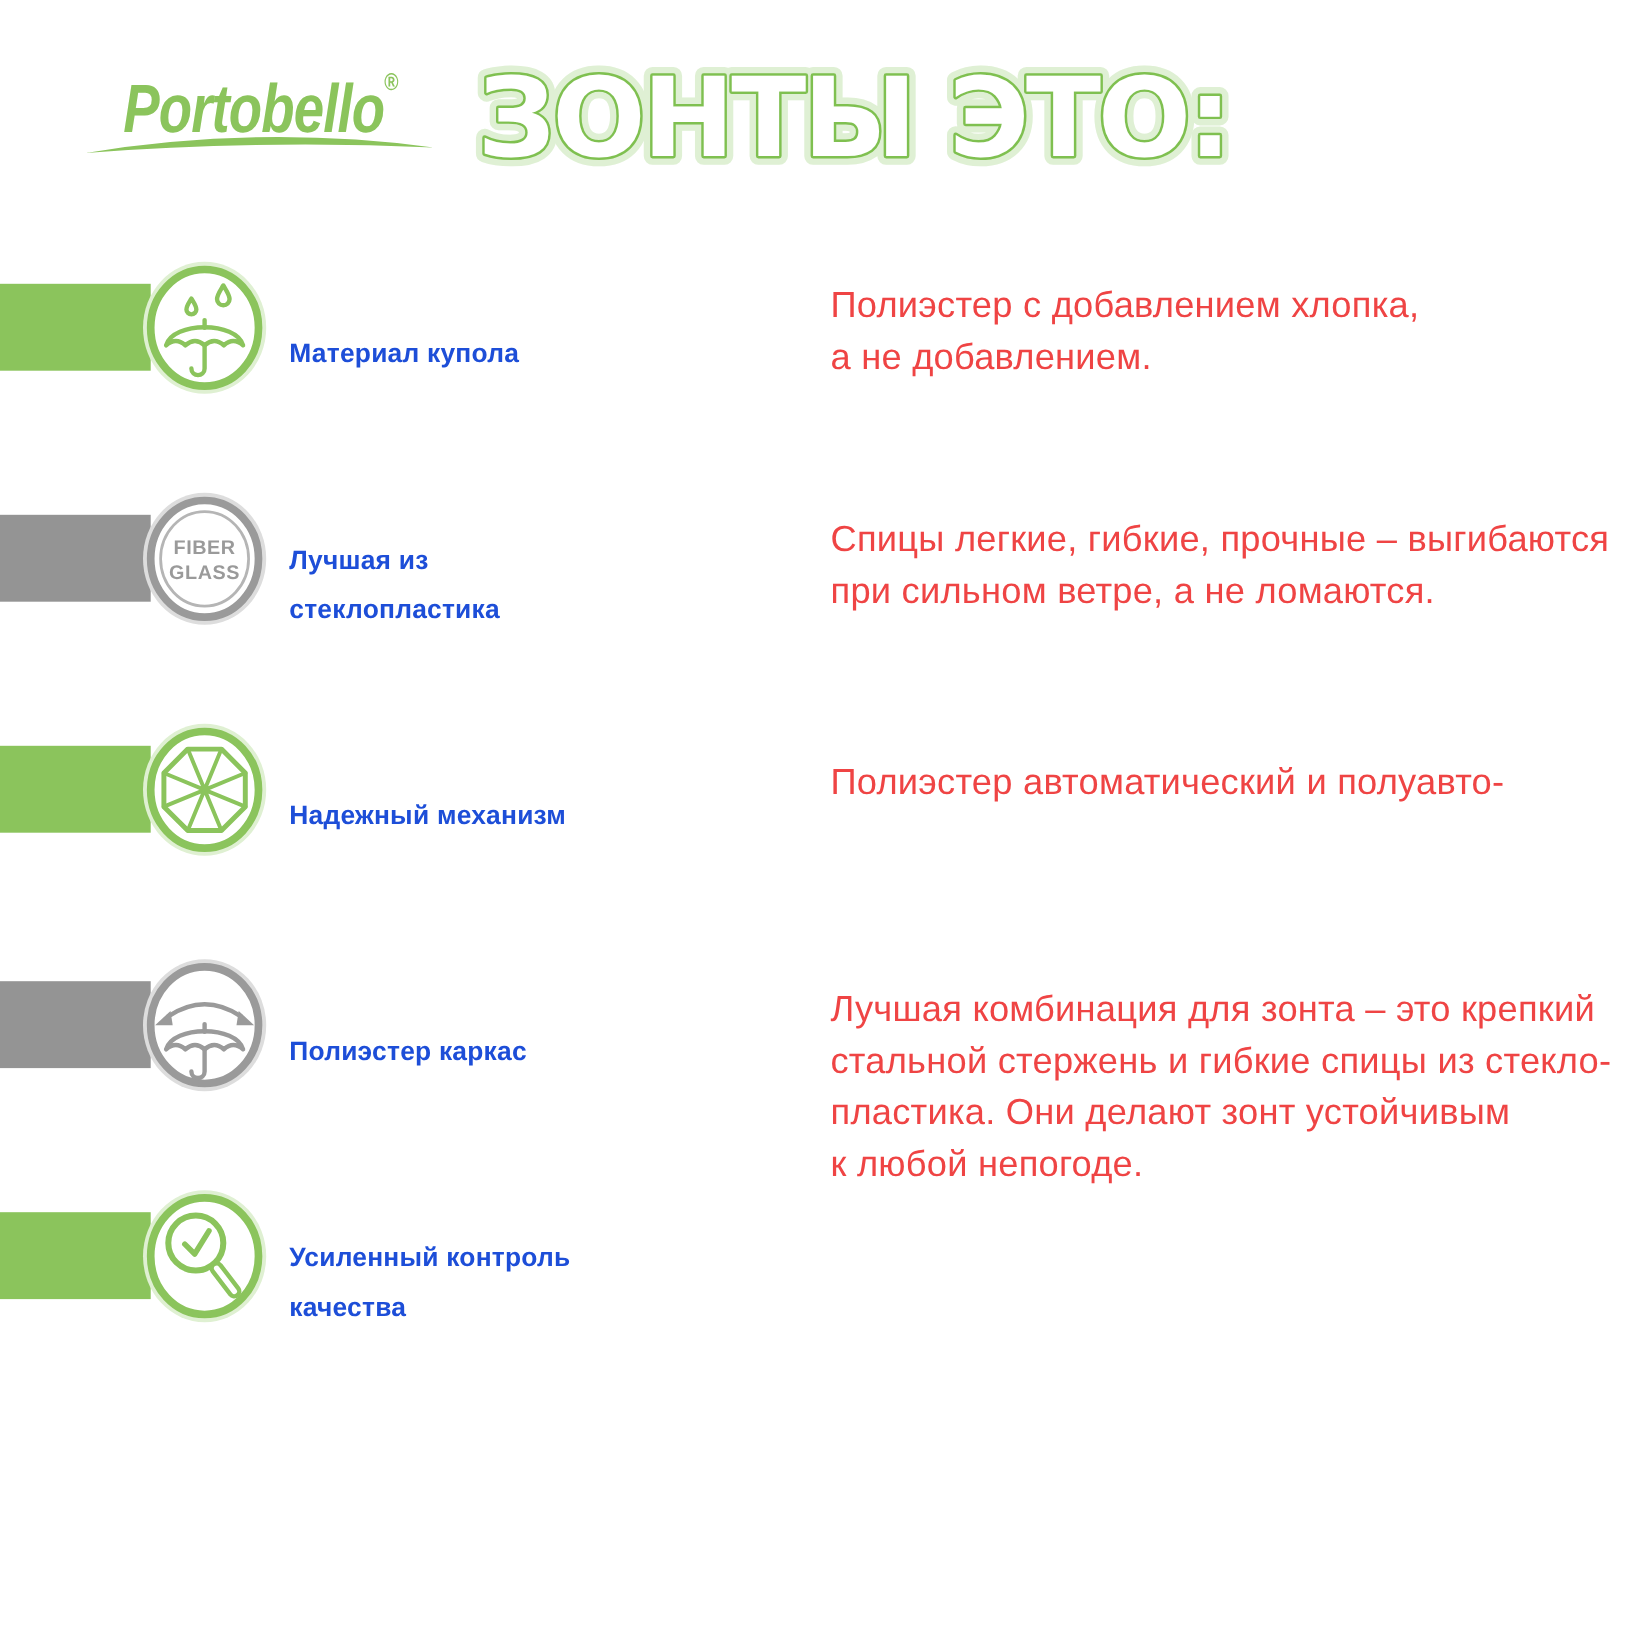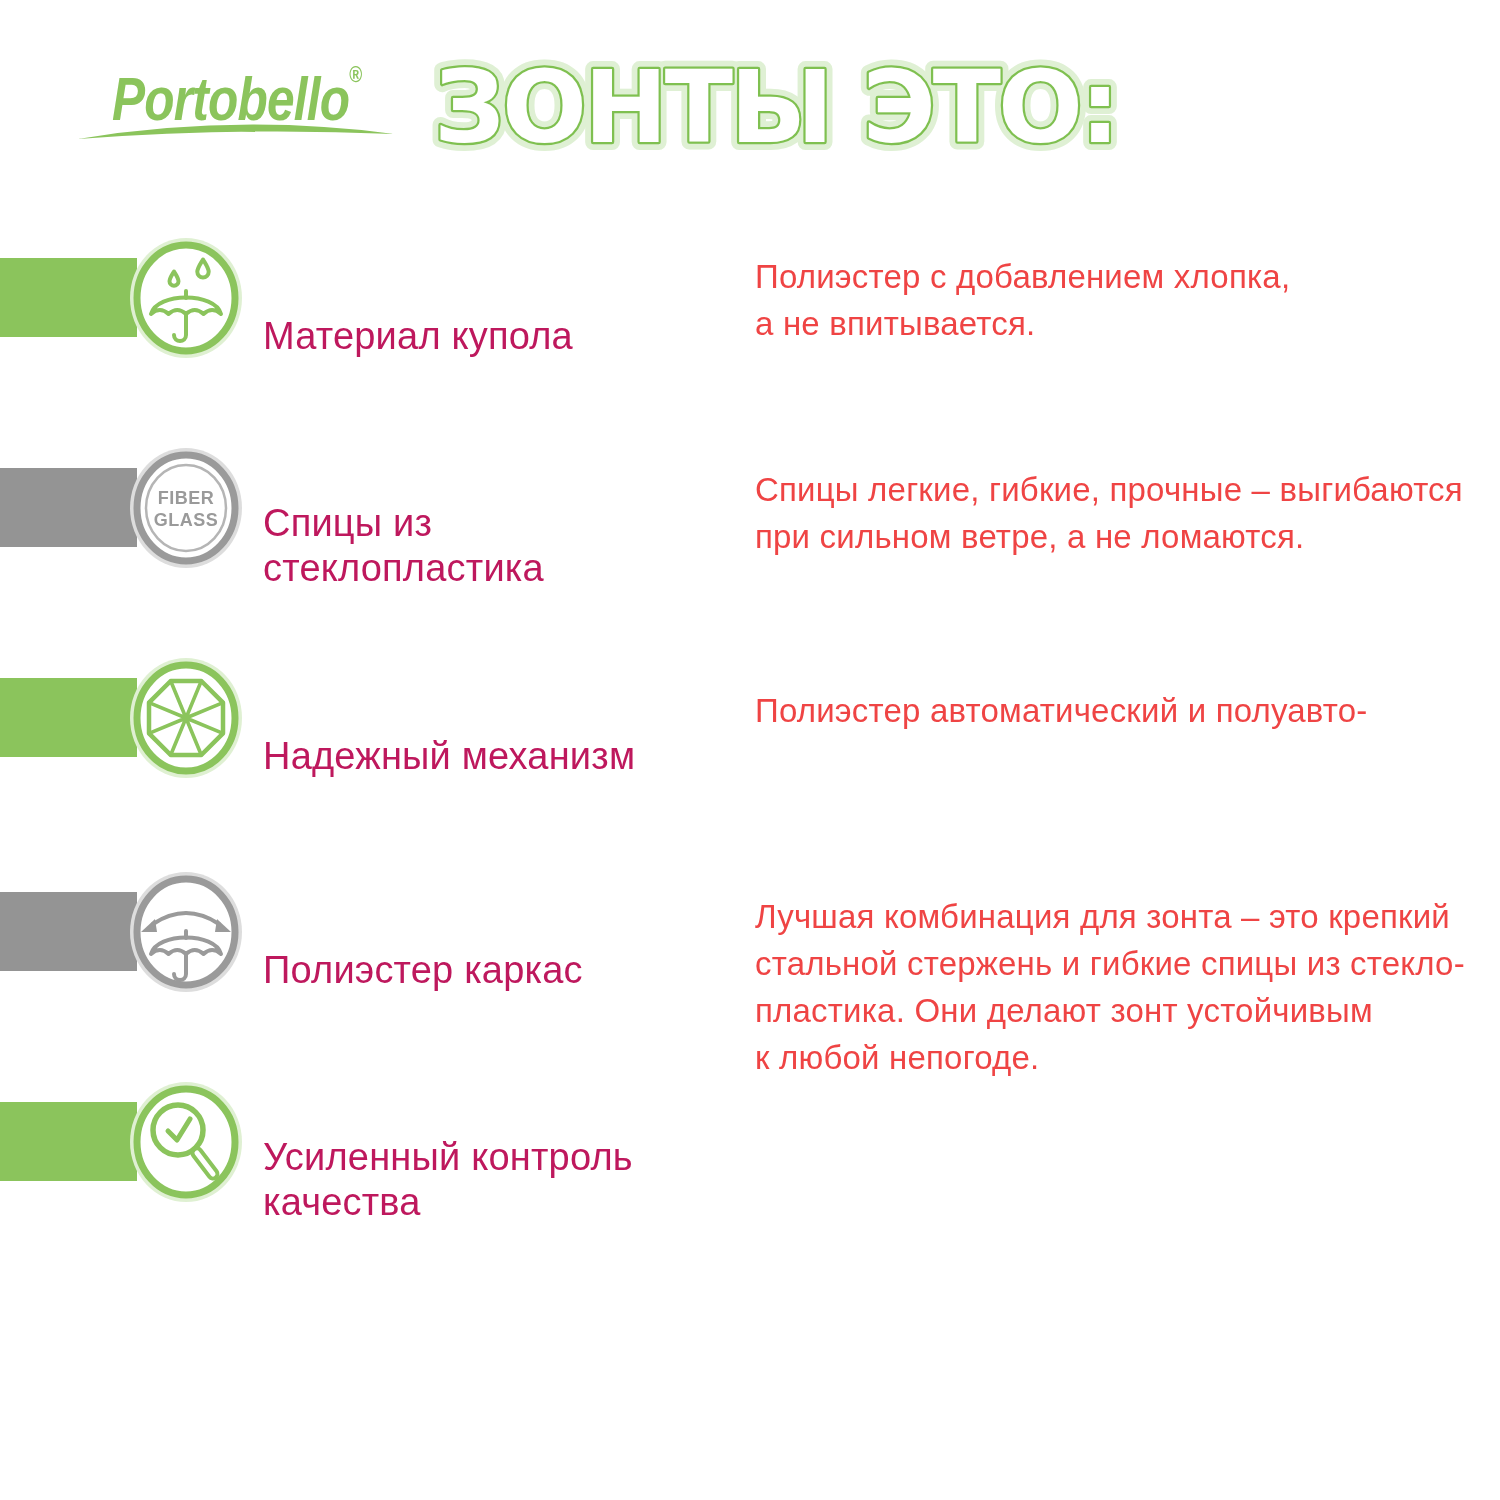--- a/index.html
+++ b/index.html
@@ -22,21 +22,21 @@
   }
   .t-glow{fill:#ffffff;stroke:#DFF0D4;stroke-width:16px;stroke-linejoin:round;paint-order:stroke;}
   .t-main{fill:#ffffff;stroke:#7FC050;stroke-width:4.5px;stroke-linejoin:round;paint-order:stroke;}
   
   .bar{position:absolute;left:0;width:137px;height:79px;}
   .bar.green{background:#8BC45C;}
   .bar.gray{background:#949494;}
   .badge{position:absolute;left:124px;}
   .row-title{
     position:absolute;left:263px;transform:translateY(-50%);
-    font-size:38px;font-weight:normal;line-height:45px;letter-spacing:.2px;color:#be185d;white-space:nowrap;
+    font-size:24px;font-weight:bold;line-height:45px;letter-spacing:.2px;color:#1d4ed8;white-space:nowrap;
   }
   .row-desc{
     position:absolute;left:755px;font-size:33px;line-height:47px;letter-spacing:.2px;color:#ef4444;white-space:nowrap;
   }
   .fiber-label{font-family:"Liberation Sans",sans-serif;font-weight:bold;}
 </style>
 </head>
 <body>
 
 <div class="logo-text"><span>Portobello</span><sup>®</sup></div>
@@ -61,35 +61,35 @@
       <path d="M62,82 L62,103 C62,111 50,111 50,103"></path>
       <path d="M0,-10 C3,-5 6,-1 6,3 A6,6 0 1 1 -6,3 C-6,-1 -3,-5 0,-10 Z" transform="translate(50,47) scale(0.75)" stroke-width="5.3"></path>
       <path d="M0,-10 C3,-5 6,-1 6,3 A6,6 0 1 1 -6,3 C-6,-1 -3,-5 0,-10 Z" transform="translate(79,37) scale(0.95)" stroke-width="4.2"></path>
     </g>
   </svg>
   <h3 class="row-title" style="top:297.5px">
     <span style="display:block">Материал купола</span>
   </h3>
   <div class="row-desc" style="top:253px">
     <div>Полиэстер с добавлением хлопка,</div>
-    <div>а не впитывается.</div>
+    <div>а не добавлением.</div>
   </div>
 </section>
 
 <section>
   <div class="bar gray" style="top:468px"></div>
   <svg class="badge" style="top:441.5px" width="124" height="132" viewBox="0 0 124 132">
     <ellipse cx="62" cy="66" rx="56" ry="60" fill="#DDDDDD"></ellipse>
     <ellipse cx="62" cy="66" rx="49" ry="53" fill="#ffffff" stroke="#9A9A9A" stroke-width="7"></ellipse>
     <ellipse cx="62" cy="66" rx="40" ry="43" fill="none" stroke="#B5B5B5" stroke-width="2.5"></ellipse>
     <text class="fiber-label" x="62" y="62" text-anchor="middle" font-size="18" fill="#9A9A9A" letter-spacing="0.5">FIBER</text>
     <text class="fiber-label" x="62" y="84" text-anchor="middle" font-size="18" fill="#9A9A9A" letter-spacing="0.5">GLASS</text>
   </svg>
   <h3 class="row-title" style="top:507.5px">
-    <span style="display:block">Спицы из</span>
+    <span style="display:block">Лучшая из</span>
     <span style="display:block">стеклопластика</span>
   </h3>
   <div class="row-desc" style="top:466px">
     <div>Спицы легкие, гибкие, прочные – выгибаются</div>
     <div>при сильном ветре, а не ломаются.</div>
   </div>
 </section>
 
 <section>
   <div class="bar green" style="top:678px"></div>

